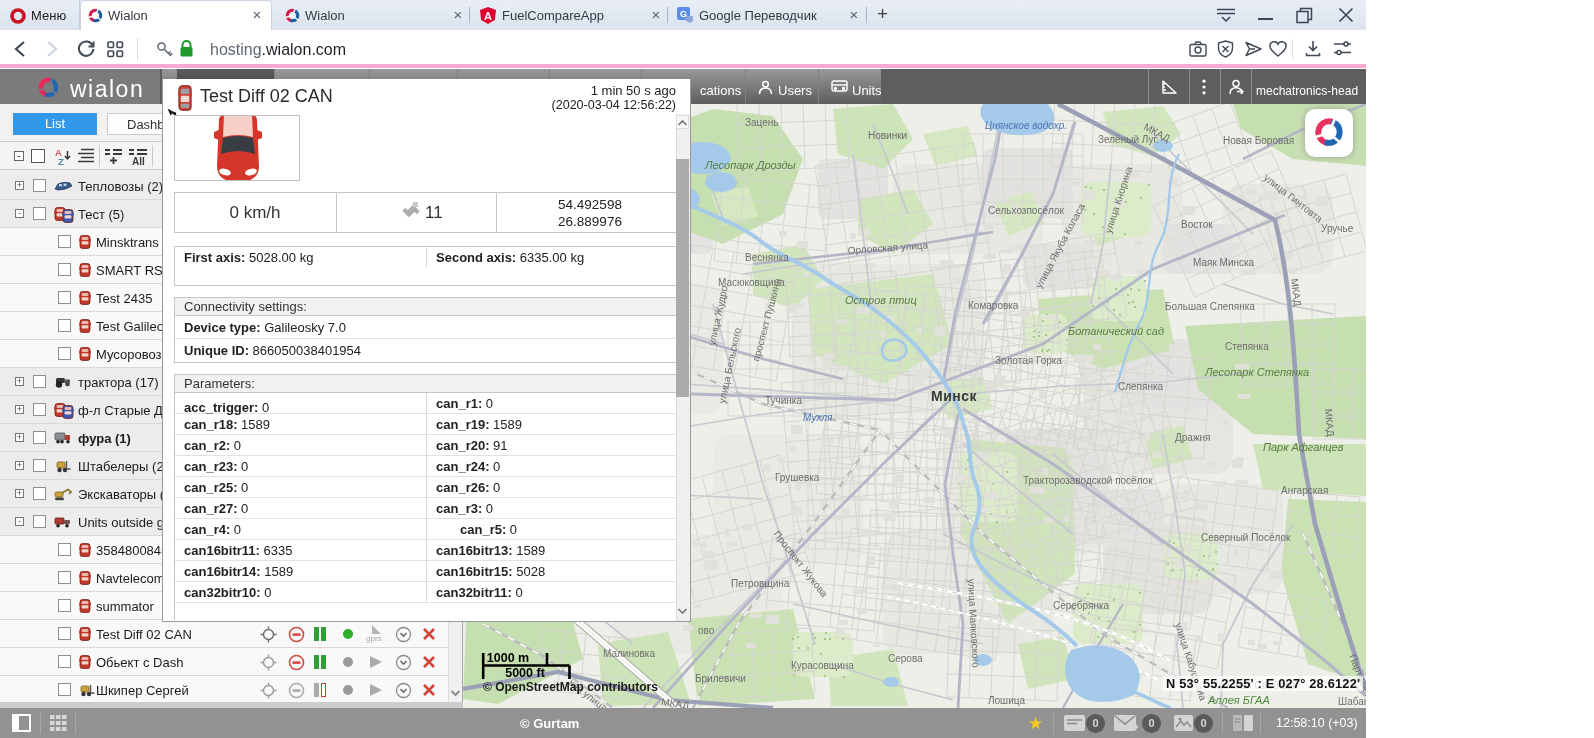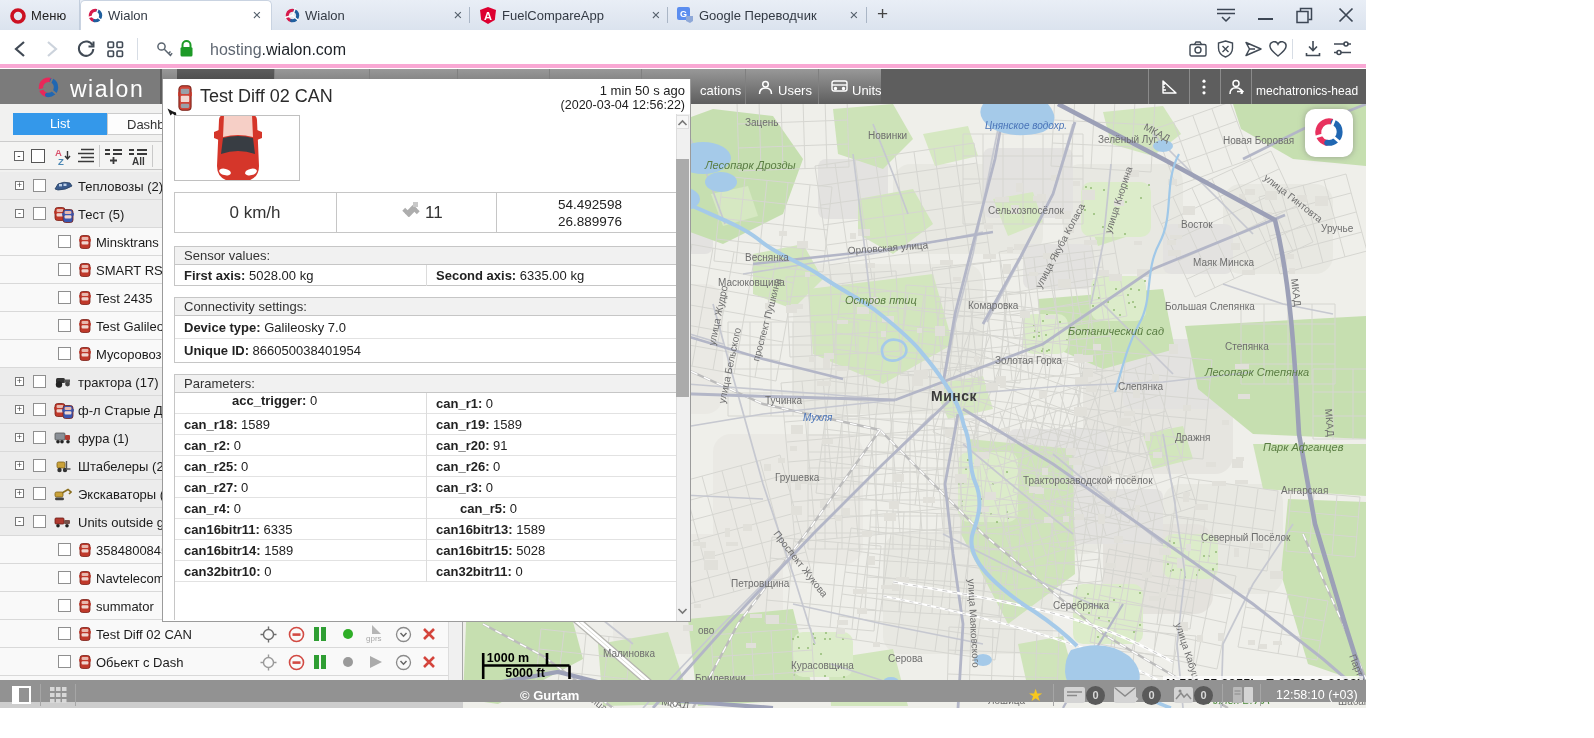--- a/index.html
+++ b/index.html
@@ -19,21 +19,21 @@
 .navtxt{color:#fff;font-size:13px;position:absolute;white-space:nowrap;}
 
 .sidebar{position:absolute;left:0;top:104px;width:463px;height:604px;background:#f1f1f0;border-right:1px solid #a9a9a9;}
 .srow{position:absolute;left:0;width:448px;height:28px;border-bottom:1px solid #d9d9d9;font-size:13px;color:#1b1b1b;}
 .grow{background:#ececec;}
 .urow{background:#f9f9f9;}
 .cb{position:absolute;width:13px;height:13px;border:1px solid #8f8f8f;background:#fff;top:7px;}
 .eb{position:absolute;width:9px;height:9px;border:1px solid #777;background:#fff;top:9px;font-size:9px;line-height:7px;text-align:center;color:#444;}
 .rname{position:absolute;top:7px;white-space:nowrap;}
 
-.botbar{position:absolute;left:0;top:680px;width:1366px;height:22px;background:#929292;}
+.botbar{position:absolute;left:0;top:708px;width:1366px;height:30px;background:#929292;}
 .bsep{position:absolute;top:4px;width:1px;height:22px;background:#a6a6a6;}
 .badge{position:absolute;top:6px;width:19px;height:19px;border-radius:50%;background:#5a5a5a;color:#d8d8d8;font-size:11px;font-weight:bold;text-align:center;line-height:19px;}
 
 .popup{position:absolute;left:162px;top:79px;width:529px;height:543px;background:#fff;border:1px solid #9b9b9b;border-top:none;}
 .sect{position:absolute;left:11px;width:503px;border:1px solid #c6c6c6;background:#fff;}
 .shead{height:18px;background:#f1f1f1;border-bottom:1px solid #c6c6c6;font-size:13px;color:#333;padding-left:9px;line-height:18px;}
 .prow{font-size:13px;color:#222;}
 .pv{font-weight:bold;}
 .psb{position:absolute;right:0px;top:35px;width:14px;height:507px;background:#f0f0f0;border-left:1px solid #dcdcdc;}
 </style></head><body>
@@ -211,21 +211,21 @@
  <svg class="abs" style="left:1228px;top:10px" width="17" height="16" viewBox="0 0 17 16">
         <g fill="none" stroke="#fff" stroke-width="1.5">
           <circle cx="8" cy="4.5" r="3"></circle>
           <path d="M2 15 c0 -4.5 2.7 -6.3 6 -6.3 s6 1.8 6 6.3"></path>
           <path d="M9 12.5 h6 m-2.4 -2.2 l2.5 2.2 -2.5 2.2" stroke-width="1.3"></path>
         </g>
       </svg>
  <div class="navtxt" style="left:1256px;top:15px;font-size:12px;">mechatronics-head</div>
 </div>
 <div class="sidebar">
- <div style="position:absolute;left:13px;top:9px;width:94px;height:22px;background:#3498ea;color:#fff;font-size:13px;text-align:center;line-height:22px;">List</div>
+ <div style="position:absolute;left:13px;top:9px;width:84px;height:22px;background:#3498ea;color:#fff;font-size:13px;text-align:center;line-height:22px;">List</div>
  <div style="position:absolute;left:107px;top:9px;width:150px;height:22px;background:#fdfdfd;border:1px solid #cccccc;color:#333;font-size:13px;text-align:left;padding-left:19px;line-height:21px;">Dashboard</div>
  <div style="position:absolute;left:0;top:37px;width:463px;height:1px;background:#cccccc;"></div>
  <div style="position:absolute;left:0;top:38px;width:463px;height:28px;background:#f4f4f3;border-bottom:1px solid #c6c6c6;"></div>
 
  <div style="position:absolute;left:14px;top:47px;width:10px;height:10px;border:1px solid #666;background:#fff;font-size:10px;line-height:8px;text-align:center;color:#333;">-</div>
  <div style="position:absolute;left:31px;top:45px;width:14px;height:14px;border:1.5px solid #555;background:#fff;"></div>
  <svg class="abs" style="left:55px;top:44px" width="18" height="17">
         <text x="0" y="8" font-size="9.5" font-weight="bold" fill="#d9536d" font-family="Liberation Sans">A</text>
         <text x="3" y="17" font-size="9.5" font-weight="bold" fill="#4a87b4" font-family="Liberation Sans">Z</text>
         <path d="M12.5 3 v8 m-2.5 -3 l2.5 3 2.5 -3" stroke="#333" stroke-width="1.4" fill="none"></path>
@@ -366,21 +366,21 @@
       <div class="srow grow" style="top:320px;">
         <div class="eb" style="left:15px;">+</div>
         <div class="cb" style="left:33px;"></div>
         <svg class="abs" style="left:54px;top:8px" width="18" height="12" viewBox="0 0 18 12">
           <rect x="1" y="1" width="10" height="7" rx="1" fill="#8a8f96" stroke="#555" stroke-width="0.8"></rect>
           <rect x="11" y="3" width="5" height="5" rx="1" fill="#b03a30"></rect>
           <circle cx="4" cy="9.8" r="1.8" fill="#222"></circle>
           <circle cx="8" cy="9.8" r="1.8" fill="#222"></circle>
           <circle cx="14" cy="9.8" r="1.8" fill="#222"></circle>
         </svg>
-        <div class="rname" style="left:78px;">фура (1)</div>
+        <div class="rname" style="left:78px;font-weight:bold;">фура (1)</div>
       </div>
       <div class="srow grow" style="top:348px;">
         <div class="eb" style="left:15px;">+</div>
         <div class="cb" style="left:33px;"></div>
         <svg class="abs" style="left:54px;top:8px" width="17" height="13" viewBox="0 0 17 13">
           <rect x="3" y="2" width="8" height="6" rx="1.5" fill="#caa23a" stroke="#7d6118" stroke-width="0.8"></rect>
           <circle cx="5.5" cy="10" r="2.2" fill="#333"></circle>
           <circle cx="11" cy="10" r="2.2" fill="#333"></circle>
           <path d="M12.5 1 v8 h4" stroke="#555" stroke-width="1.4" fill="none"></path>
         </svg>
@@ -1676,21 +1676,21 @@
 <div class="popup">
  <svg class="abs" style="left:15px;top:6px" width="14" height="26" viewBox="0 0 12 22">
   <rect x="0.8" y="0.5" width="10.4" height="21" rx="3" fill="#cf4538" stroke="#7a1f16" stroke-width="0.9"></rect>
   <rect x="2.4" y="3" width="7.2" height="4.5" rx="1" fill="#9aa0a8"></rect>
   <rect x="2.4" y="9" width="7.2" height="5.5" rx="1" fill="#f3d9d3"></rect>
   <rect x="2.4" y="16" width="7.2" height="3.5" rx="1" fill="#9aa0a8"></rect>
   <rect x="-0.4" y="6" width="1.6" height="3.4" fill="#cf4538"></rect>
         <rect x="10.8" y="6" width="1.6" height="3.4" fill="#cf4538"></rect>
  </svg>
  <div class="abs" style="left:37px;top:7px;font-size:18px;color:#2b2b2b;">Test Diff 02 CAN</div>
- <div class="abs" style="right:5px;top:5px;font-size:13px;color:#1d1d1d;text-align:right;line-height:13.5px;">1 min 50 s ago<br><span style="font-size:12.5px">(2020-03-04 12:56:22)</span></div>
+ <div class="abs" style="right:14px;top:5px;font-size:13px;color:#1d1d1d;text-align:right;line-height:13.5px;">1 min 50 s ago<br><span style="font-size:12.5px">(2020-03-04 12:56:22)</span></div>
  <svg class="abs" style="left:4px;top:29px" width="11" height="10" viewBox="0 0 11 10">
         <path d="M0.5 0.5 L3.5 7.5 L5.5 5.5 L9.5 9 L9 4.5 L6 3.5 Z" fill="#1a1a1a"></path>
       </svg>
 
  <div class="abs" style="left:11px;top:36px;width:126px;height:66px;border:1px solid #c0c0c0;background:#fff;overflow:hidden;">
   <svg class="abs" style="left:36px;top:-6px" width="54" height="78" viewBox="0 0 54 78">
     <path d="M8 10 Q8 2 27 2 Q46 2 46 10 L48 56 Q48 72 27 72 Q6 72 6 56 Z" fill="#d5362a"></path>
     <path d="M13 5 Q27 1 41 5 L42 27 Q27 23 12 27 Z" fill="#f6cfc6"></path>
     <path d="M12 28 Q27 24 42 28 L44 44 Q27 38 10 44 Z" fill="#383d43"></path>
     <path d="M3 22 L8 20 L8 30 L3 28 Z" fill="#d5362a"></path>
@@ -1709,48 +1709,52 @@
           <rect x="2" y="8" width="5" height="4" transform="rotate(45 4.5 10)"></rect>
           <rect x="13" y="8" width="5" height="4" transform="rotate(45 15.5 10)"></rect>
           <rect x="7" y="4" width="6" height="12" rx="1" transform="rotate(45 10 10)"></rect>
           <rect x="12" y="1" width="5" height="5" fill="#c9c9c9"></rect>
         </g>
       </svg>
  <div class="abs" style="left:262px;top:124px;font-size:17px;color:#333;">11</div>
  <div class="abs" style="left:352px;top:117px;width:150px;text-align:center;font-size:13.5px;color:#222;line-height:17px;">54.492598<br>26.889976</div>
 
  <div class="sect" style="top:167px;height:40px;">
-  <div class="shead">Sensor values:</div>
   <div style="position:relative;height:21px;">
     <div class="prow abs" style="left:9px;top:3px;"><span class="pv">First axis:</span> 5028.00 kg</div>
     <div class="prow abs" style="left:261px;top:3px;"><span class="pv">Second axis:</span> 6335.00 kg</div>
     <div class="abs" style="left:251px;top:0;width:1px;height:21px;background:#dcdcdc;"></div>
   </div>
  </div>
 
  <div class="sect" style="top:218px;height:66px;">
   <div class="shead">Connectivity settings:</div>
   <div class="prow" style="padding:4px 0 0 9px;height:23px;border-bottom:1px solid #e2e2e2;"><span class="pv">Device type:</span> Galileosky 7.0</div>
   <div class="prow" style="padding:4px 0 0 9px;height:22px;"><span class="pv">Unique ID:</span> 866050038401954</div>
  </div>
 <div class="sect" style="top:295px;height:246px;border-bottom:none;overflow:hidden;">
         <div class="shead">Parameters:</div>
         <div style="position:relative;height:21px;border-bottom:1px solid #e2e2e2;">
-          <div class="prow abs" style="left:9px;top:0;margin-left:48px;"><span class="pv">acc_trigger:</span> 0</div>
+          <div class="prow abs" style="left:9px;top:7px;"><span class="pv">acc_trigger:</span> 0</div>
           <div class="prow abs" style="left:261px;top:3px;"><span class="pv">can_r1:</span> 0</div>
           <div class="abs" style="left:251px;top:0;width:1px;height:21px;background:#dcdcdc;"></div>
         </div>
         <div style="position:relative;height:21px;border-bottom:1px solid #e2e2e2;">
           <div class="prow abs" style="left:9px;top:3px;"><span class="pv">can_r18:</span> 1589</div>
           <div class="prow abs" style="left:261px;top:3px;"><span class="pv">can_r19:</span> 1589</div>
           <div class="abs" style="left:251px;top:0;width:1px;height:21px;background:#dcdcdc;"></div>
         </div>
         <div style="position:relative;height:21px;border-bottom:1px solid #e2e2e2;">
           <div class="prow abs" style="left:9px;top:3px;"><span class="pv">can_r2:</span> 0</div>
           <div class="prow abs" style="left:261px;top:3px;"><span class="pv">can_r20:</span> 91</div>
+          <div class="abs" style="left:251px;top:0;width:1px;height:21px;background:#dcdcdc;"></div>
+        </div>
+        <div style="position:relative;height:21px;border-bottom:1px solid #e2e2e2;">
+          <div class="prow abs" style="left:9px;top:3px;"><span class="pv">can_r23:</span> 0</div>
+          <div class="prow abs" style="left:261px;top:3px;"><span class="pv">can_r24:</span> 0</div>
           <div class="abs" style="left:251px;top:0;width:1px;height:21px;background:#dcdcdc;"></div>
         </div>
         <div style="position:relative;height:21px;border-bottom:1px solid #e2e2e2;">
           <div class="prow abs" style="left:9px;top:3px;"><span class="pv">can_r25:</span> 0</div>
           <div class="prow abs" style="left:261px;top:3px;"><span class="pv">can_r26:</span> 0</div>
           <div class="abs" style="left:251px;top:0;width:1px;height:21px;background:#dcdcdc;"></div>
         </div>
         <div style="position:relative;height:21px;border-bottom:1px solid #e2e2e2;">
           <div class="prow abs" style="left:9px;top:3px;"><span class="pv">can_r27:</span> 0</div>
           <div class="prow abs" style="left:261px;top:3px;"><span class="pv">can_r3:</span> 0</div>

